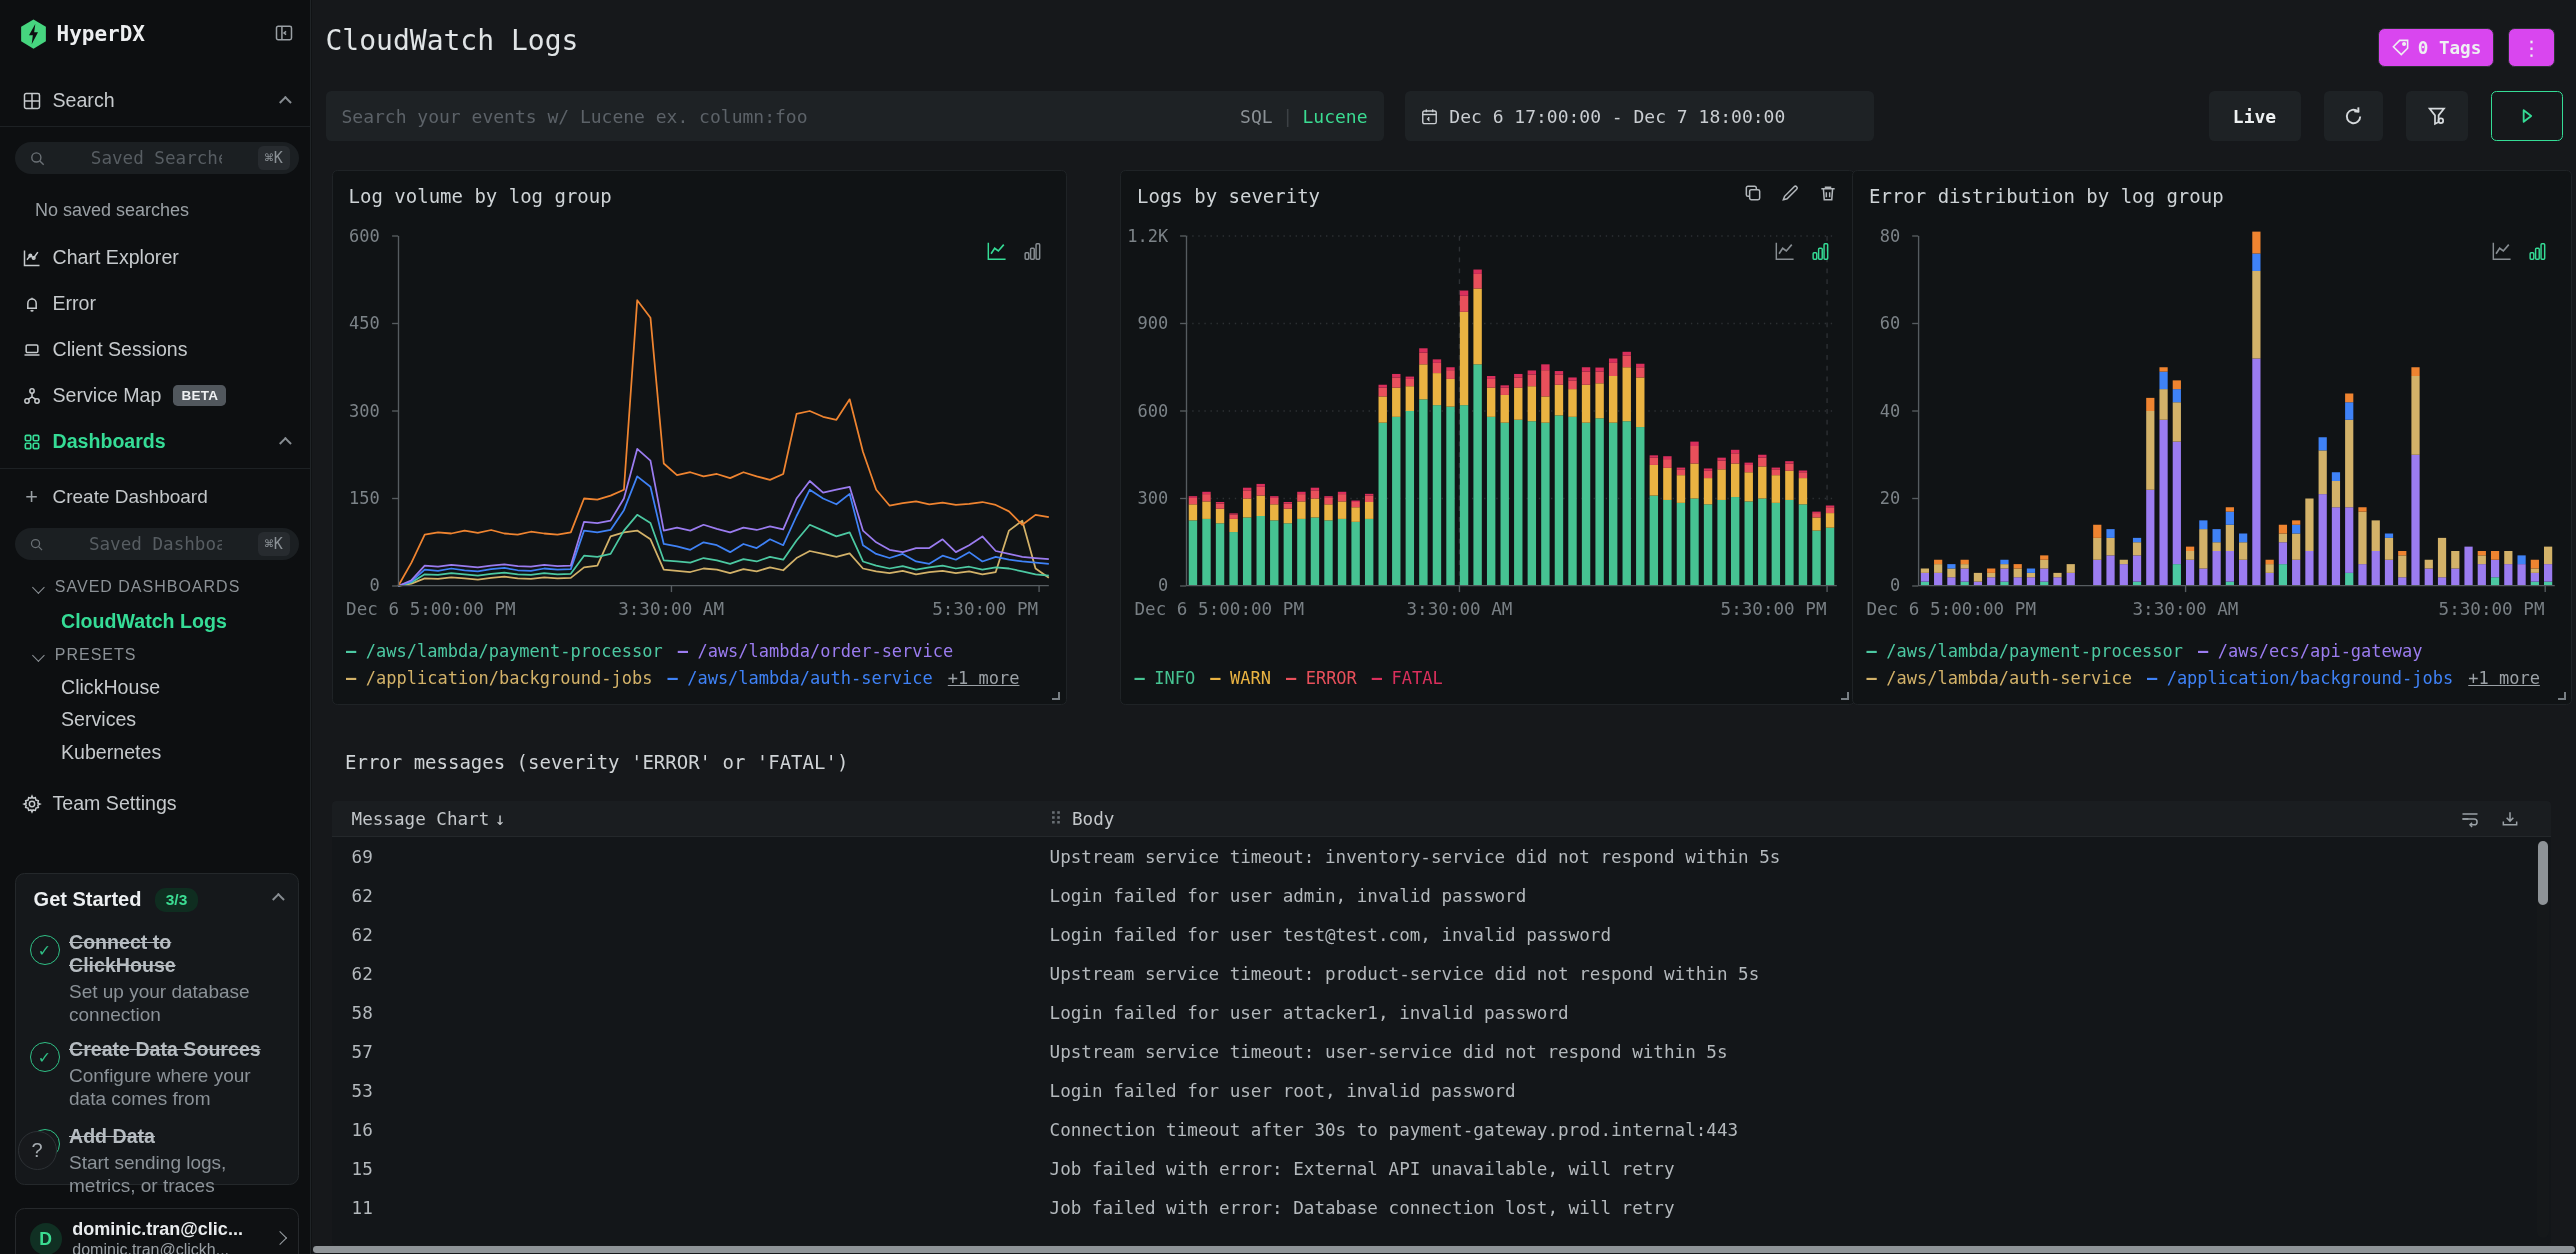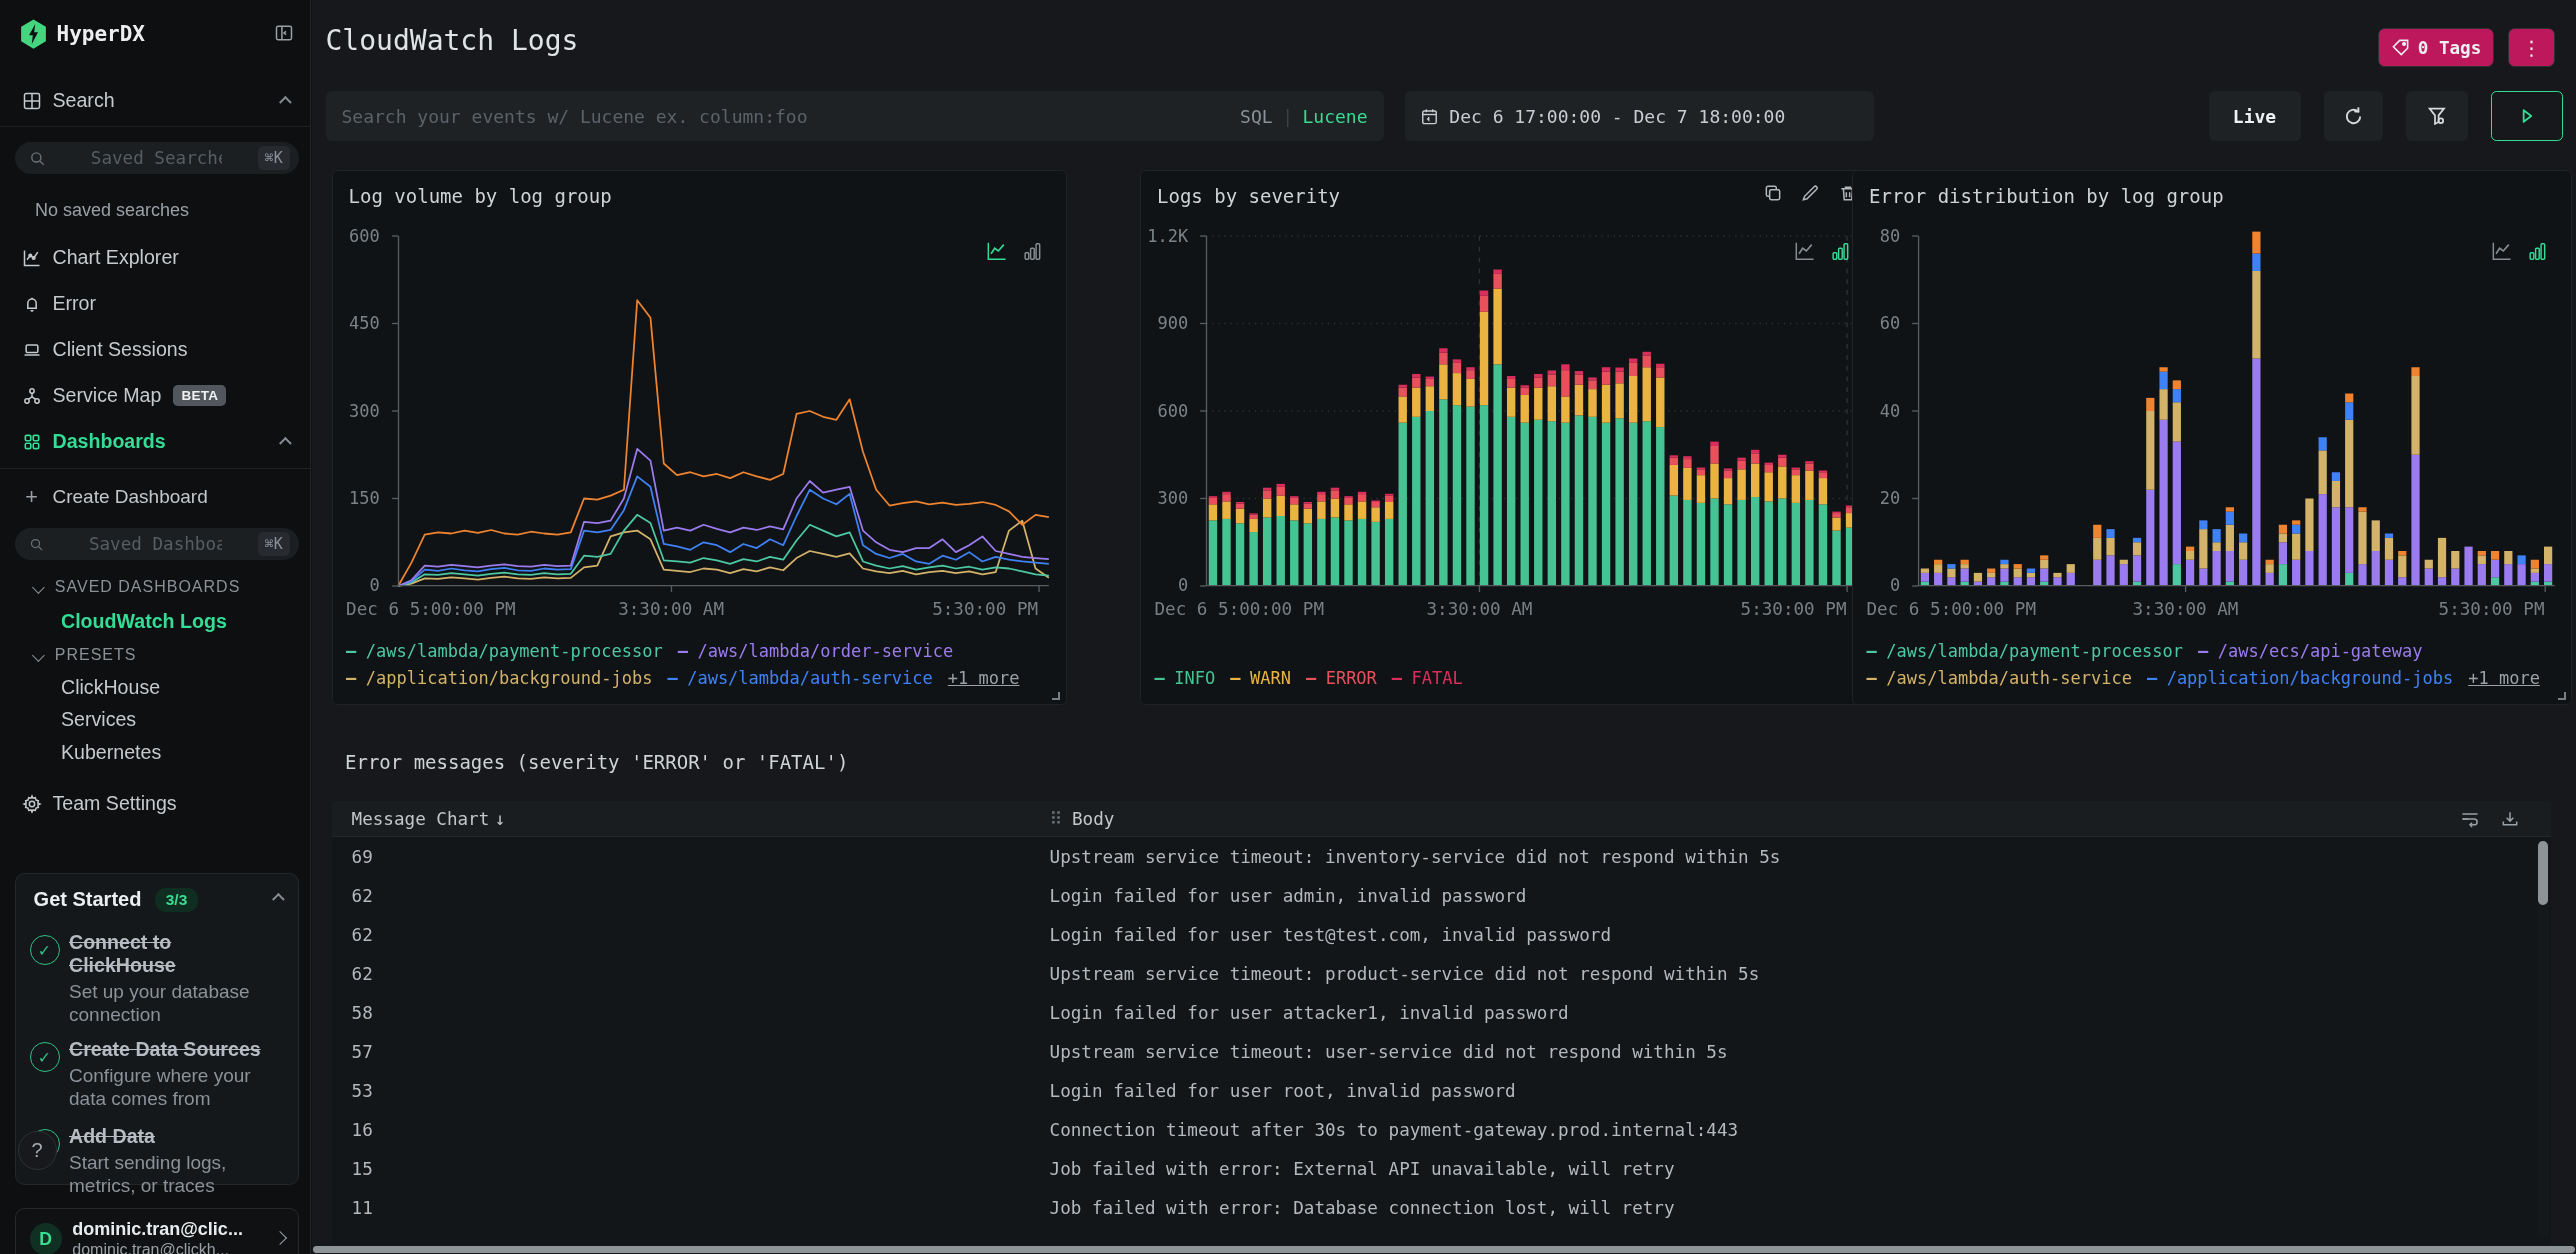--- a/index.html
+++ b/index.html
@@ -40,21 +40,21 @@
   .gs-d { font-size:19px; color:#8b9298; line-height:1.18; margin-top:4px; }
   .help-fab { position:absolute; left:17.6px; top:1131px; width:39px; height:39px; border-radius:50%; background:#17191c; border:0.7px solid #2d3135; color:#a6acb1; font-size:20px; display:flex; align-items:center; justify-content:center; z-index:8; }
   .user-card { position:absolute; left:15px; right:10.8px; top:1208px; height:62px; background:#0f1113; border:0.7px solid #26292c; border-radius:9.5px; display:flex; align-items:center; padding:0 13.5px; z-index:7; }
   .avatar { width:32px; height:32px; border-radius:50%; background:#103023; color:#3bdc92; font-weight:bold; font-size:17.6px; display:flex; align-items:center; justify-content:center; flex:0 0 auto; }
   .user-name { font-weight:bold; font-size:18px; color:#e8ebed; line-height:1.2; }
   .user-mail { font-size:16px; color:#9aa0a5; line-height:1.2; }
 
   
   .main { position:absolute; left:312px; right:0; top:0; bottom:0; background:#16181b; }
   .page-title { position:absolute; left:13.5px; top:24px; font-family:"DejaVu Sans Mono",monospace; font-size:28px; color:#e0e4e6; }
-  .top-btn { position:absolute; height:39px; top:28px; background:#be185d; border:0.7px solid #2c3033; border-radius:6.8px; display:flex; align-items:center; justify-content:center; color:#eef0f2; cursor:pointer; }
+  .top-btn { position:absolute; height:39px; top:28px; background:#d946ef; border:0.7px solid #2c3033; border-radius:6.8px; display:flex; align-items:center; justify-content:center; color:#eef0f2; cursor:pointer; }
   .tags-btn { left:2066px; width:116px; gap:8px; font-family:"DejaVu Sans Mono",monospace; font-weight:bold; font-size:17.6px; }
   .dots-btn { left:2196px; width:47px; }
 
   .controls { position:absolute; left:13.5px; right:27px; top:91px; height:50px; }
   .ctl { position:absolute; top:0; height:50px; background:#1e2225; border-radius:5.4px; display:flex; align-items:center; font-family:"DejaVu Sans Mono",monospace; font-size:18px; color:#c9cdd1; }
   .search-box { left:0; width:1058px; padding:0 16px; }
   .search-box .ph { color:#5c6268; flex:1 1 auto; overflow:hidden; white-space:nowrap; }
   .lang-sql { color:#8b9196; } .lang-sep { color:#3c4145; margin:0 9.5px; } .lang-lucene { color:#3bdc92; }
   .date-box { left:1079px; width:469px; padding:0 15px; gap:10.8px; }
   .gran-box { left:1565px; width:301px; padding:0 15px; }
@@ -389,21 +389,21 @@
             <span style="color: rgb(63, 130, 246);">/aws/lambda/auth-service</span>
           </span>
           <span class="legend-item">
             <span class="more" style="color: rgb(155, 161, 166);">+1 more</span>
           </span>
         </div>
       </div>
     <div class="resize-corner"></div>
   </section>
 
-  <section class="panel" style="left:828px; width:735px;">
+  <section class="panel" style="left:808px; width:735px;">
     <div class="panel-title">Logs by severity</div>
     <div class="panel-actions">
       <svg width="20" height="20" viewBox="0 0 24 24" fill="none" stroke="currentColor" stroke-width="1.8">
           <rect x="8" y="8" width="12" height="12" rx="2"></rect>
           <path d="M16 8 V6 a2 2 0 0 0 -2 -2 H6 a2 2 0 0 0 -2 2 v8 a2 2 0 0 0 2 2 h2"></path>
         </svg>
       <svg width="20" height="20" viewBox="0 0 24 24" fill="none" stroke="currentColor" stroke-width="1.8">
           <path d="M4 20 l4.5 -1 L20 7.5 a2 2 0 0 0 -3 -3 L5.5 16 Z"></path>
         </svg>
       <svg width="20" height="20" viewBox="0 0 24 24" fill="none" stroke="currentColor" stroke-width="1.8">

